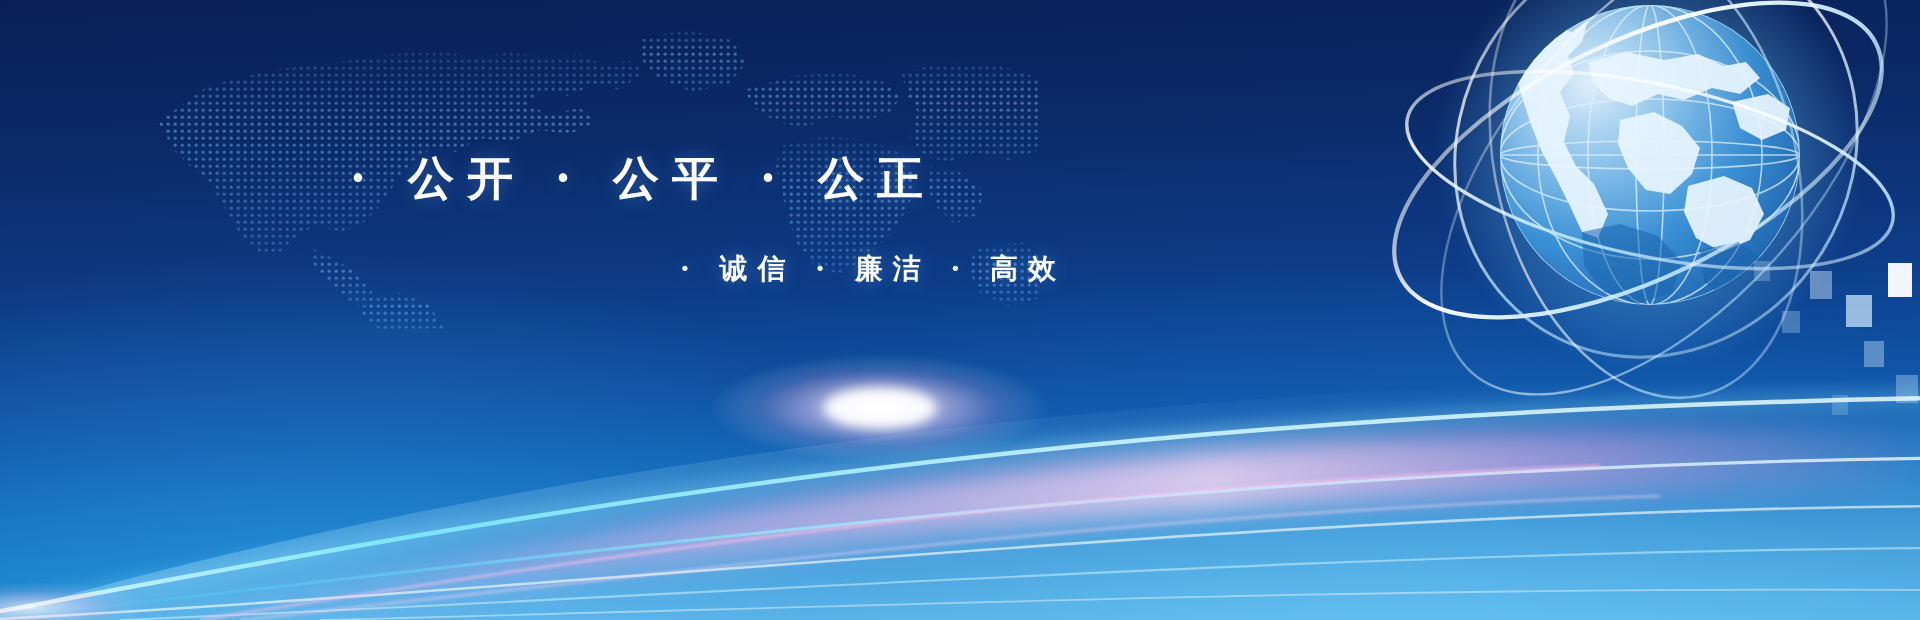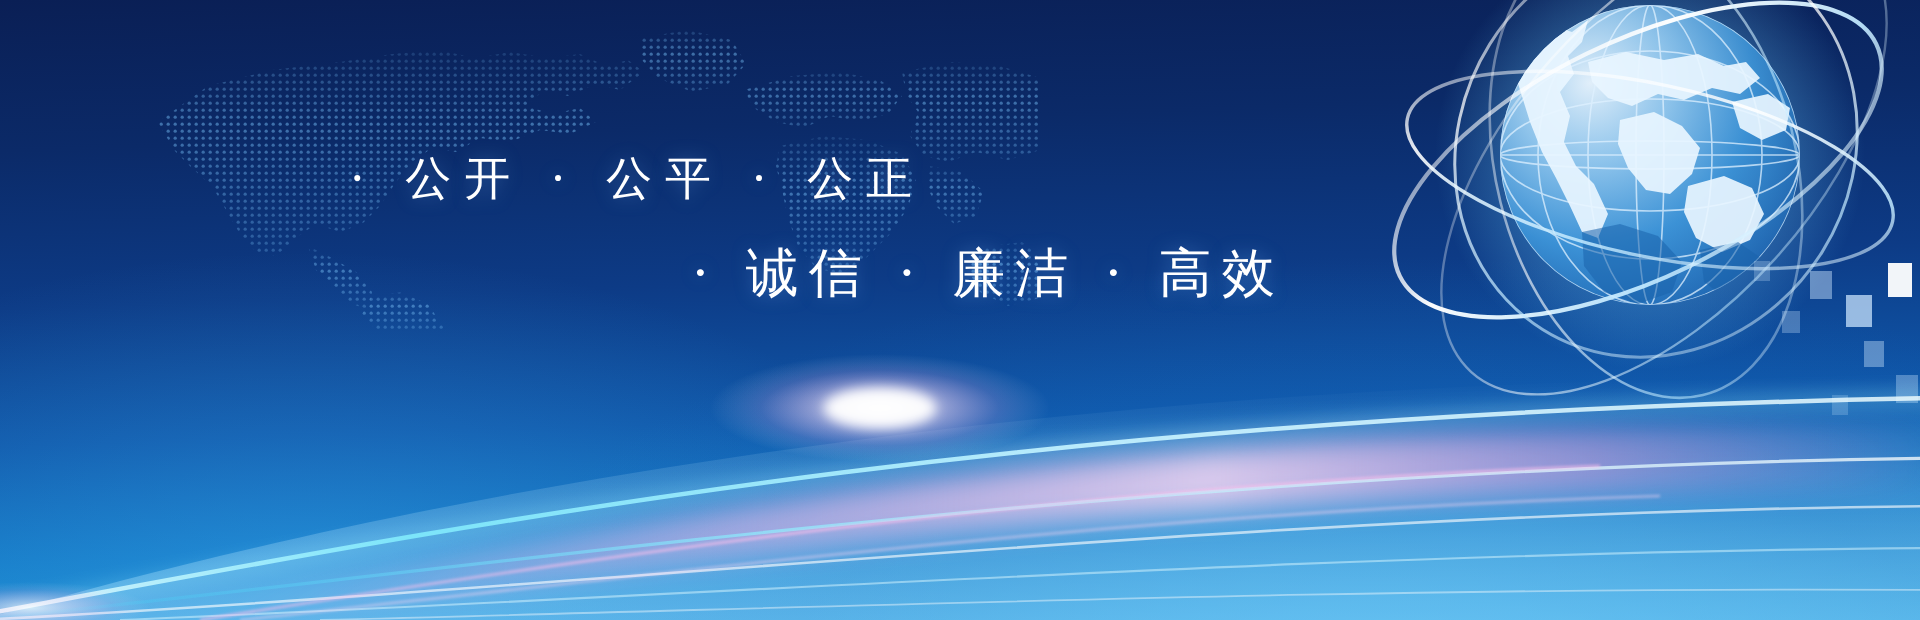--- a/index.html
+++ b/index.html
@@ -54,27 +54,27 @@
 
   
   .slogan{
     position:absolute;left:0;top:0;width:1920px;height:620px;
     pointer-events:none;
   }
   .line{
     position:absolute;
     color:#ffffff;
     font-family:"DejaVu Serif","Liberation Serif",serif;
-    font-weight:400;
+    font-weight:700;
     white-space:nowrap;
     text-shadow:0 0 18px rgba(120,190,255,.35);
     pointer-events:auto;
   }
   .line1{left:350px;top:148px;font-size:46px;letter-spacing:13px;}
-  .line2{left:680px;top:238px;font-size:53px;letter-spacing:10px;margin-left:12px;}
+  .line2{left:680px;top:250px;font-size:28px;letter-spacing:10px;}
 </style>
 </head>
 <body>
 
 <div id="banner">
 
   <div class="worldmap">
     <svg viewBox="0 0 1000 320" preserveAspectRatio="none" aria-hidden="true">
       <defs>
         <pattern id="dots" width="7" height="7" patternUnits="userSpaceOnUse">

